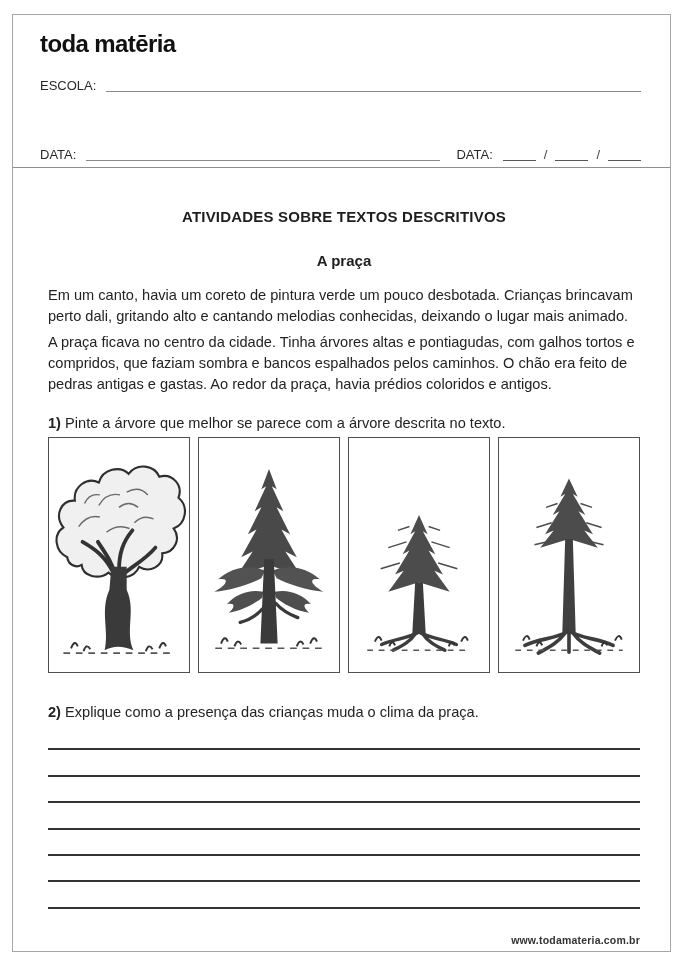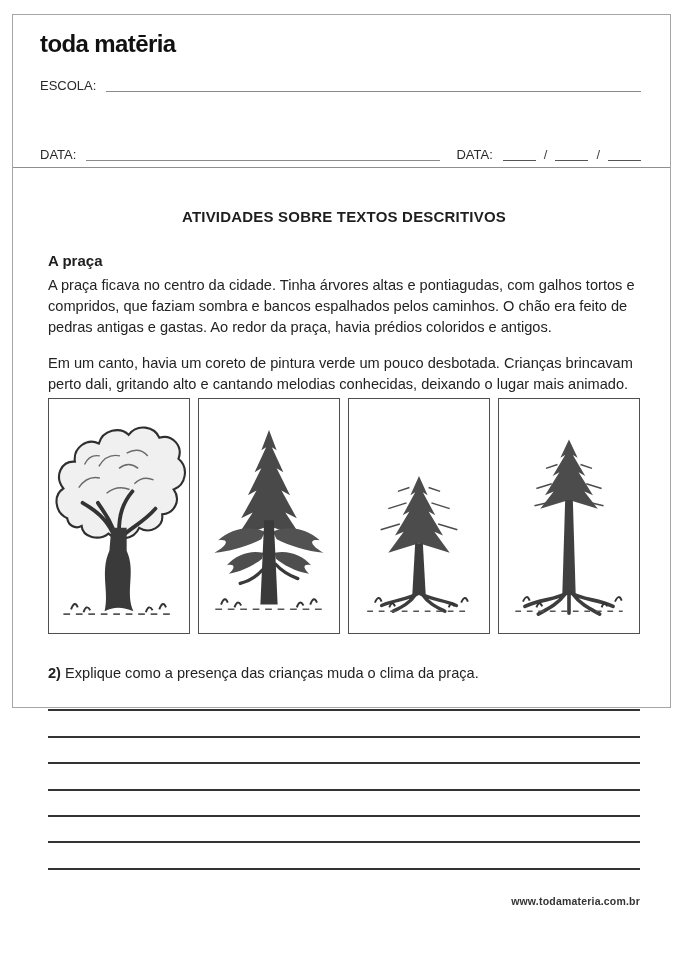--- a/index.html
+++ b/index.html
@@ -2,39 +2,39 @@
 <html><head>
 <meta charset="utf-8">
 <style>
   html,body{margin:0;padding:0;background:#fff;}
   body{
     width:685px;height:967px;position:relative;
     font-family:"Liberation Sans",sans-serif;color:#1e1e1e;
     -webkit-font-smoothing:antialiased;
   }
   .page{
-    position:absolute;left:12px;top:14px;width:659px;height:694px;
+    position:absolute;left:12px;top:14px;width:659px;height:938px;
     border:1px solid #a6a6a6;box-sizing:border-box;background:#fff;
   }
   
   .hdr{padding:15px 29px 0 27px;}
   .logo{font-size:24px;font-weight:700;letter-spacing:-0.6px;line-height:28px;color:#111;}
   .field-row{display:flex;align-items:flex-end;font-size:13px;color:#2a2a2a;}
   .row-escola{margin-top:19px;}
   .row-nome{margin-top:14px;}
   .fld-label{white-space:nowrap;line-height:18px;}
   .fill-line{flex:1;border-bottom:1.5px solid #8a8a8a;margin:0 0 3px 10px;height:12px;}
   .row-nome .fill-line{margin-right:16px;}
   .data-label{margin-right:2px;margin-top:37px;}
   .date-seg{width:33px;border-bottom:1.5px solid #555;margin:0 0 3px 8px;height:12px;}
   .slash{margin:0 0 0 8px;color:#444;line-height:18px;}
   
   .content{border-top:1px solid #8f8f8f;margin-top:3px;padding:0 30px 0 35px;}
   .title{text-align:center;font-size:15px;font-weight:700;margin:40px 0 0;line-height:18px;letter-spacing:0.2px;}
-  .subtitle{text-align:left;font-size:15px;font-weight:700;margin:26px 0 0;line-height:18px;}
+  .subtitle{text-align:center;font-size:15px;font-weight:700;margin:26px 0 0;line-height:18px;}
   .body-text{font-size:14.6px;line-height:21px;margin:5px 0 0;color:#232323;text-align:left;}
   .body-text.second{margin-top:15px;}
   .question{font-size:14.6px;line-height:21px;margin:18px 0 0;color:#232323;}
   .question .qnum{font-weight:700;}
   .question.q2{margin-top:29px;}
   .tree-row{display:flex;gap:8px;margin-top:3px;height:236px;}
   .tree-box{
     flex:1;border:1.5px solid #4f4f4f;background:#fff;box-sizing:border-box;
     display:flex;align-items:flex-end;justify-content:center;padding:3px 2px 4px;
   }
@@ -66,23 +66,24 @@
       <span class="slash">/</span>
       <span class="date-seg"></span>
     </div>
   </div>
 
   <div class="content">
 
     <div class="title">ATIVIDADES SOBRE TEXTOS DESCRITIVOS</div>
     <div class="subtitle">A praça</div>
 
+    <p class="body-text second">Em um canto, havia um coreto de pintura verde um pouco desbotada. Crianças brincavam perto dali, gritando alto e cantando melodias conhecidas, deixando o lugar mais animado.</p>
     <p class="body-text">A praça ficava no centro da cidade. Tinha árvores altas e pontiagudas, com galhos tortos e compridos, que faziam sombra e bancos espalhados pelos caminhos. O chão era feito de pedras antigas e gastas. Ao redor da praça, havia prédios coloridos e antigos.</p>
-    <p class="body-text second">Em um canto, havia um coreto de pintura verde um pouco desbotada. Crianças brincavam perto dali, gritando alto e cantando melodias conhecidas, deixando o lugar mais animado.</p>
 
+    <p class="question q1"><span class="qnum">1)</span>&nbsp;<span>Pinte a árvore que melhor se parece com a árvore descrita no texto.</span></p>
 
     <div class="tree-row">
 
       <div class="tree-box">
         <svg viewBox="0 0 140 232" xmlns="http://www.w3.org/2000/svg">
           <path d="M16,116 C3,110 1,92 12,85 C2,72 10,56 24,57 C22,42 37,32 49,38 C53,24 71,20 80,29 C89,17 107,20 112,32 C126,28 137,41 132,54 C143,63 140,81 127,86 C135,97 128,111 115,112 C117,125 102,133 91,126 C86,138 68,141 59,132 C49,140 32,136 31,124 C24,128 17,123 16,116 Z" fill="#f0f0f0" stroke="#2f2f2f" stroke-width="2.2"></path>
           <path d="M28,84 q9,-13 22,-10 M49,62 q8,-14 22,-11 M78,48 q13,-7 22,3 M57,90 q11,-9 24,-4 M86,80 q9,-9 20,-4 M34,60 q5,-11 16,-9 M70,64 q10,-8 20,0" fill="none" stroke="#6a6a6a" stroke-width="1.5"></path>
           <path d="M64,132 C56,116 46,108 32,100 M70,130 C70,112 74,100 84,88 M74,134 C86,124 98,118 108,106 M66,134 C62,120 56,112 48,100" fill="none" stroke="#333" stroke-width="4" stroke-linecap="round"></path>
           <path d="M55,213 C60,193 50,172 60,150 L62,126 L78,126 L78,150 C88,172 76,193 85,213 C74,208 64,208 55,213 Z" fill="#3a3a3a"></path>
           <path d="M20,211 q4,-10 7,-2 M33,214 q3,-9 7,-2 M98,214 q3,-9 7,-2 M112,211 q4,-10 7,-2" stroke="#333" stroke-width="2" fill="none"></path>

